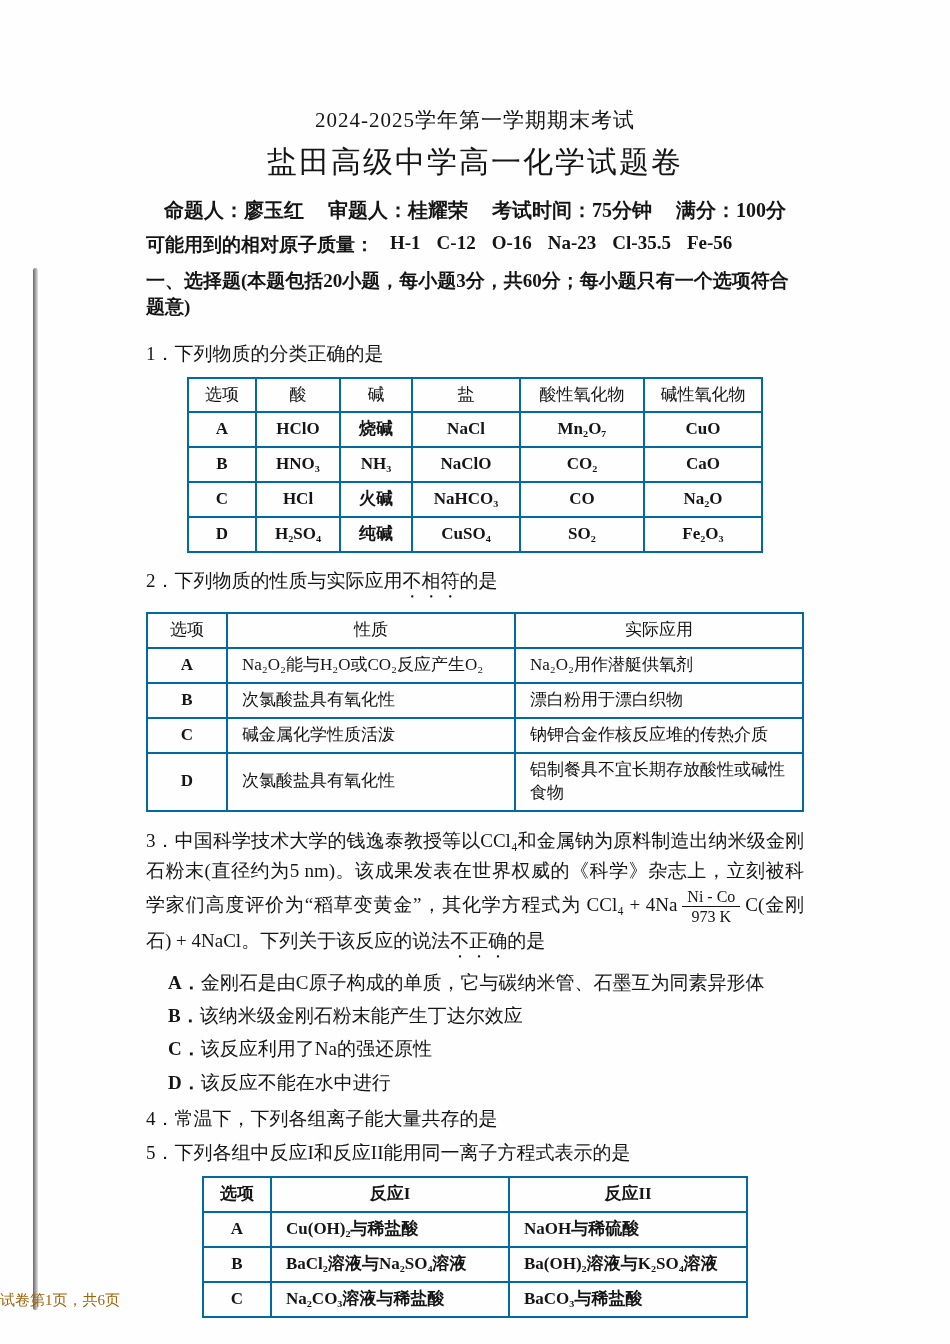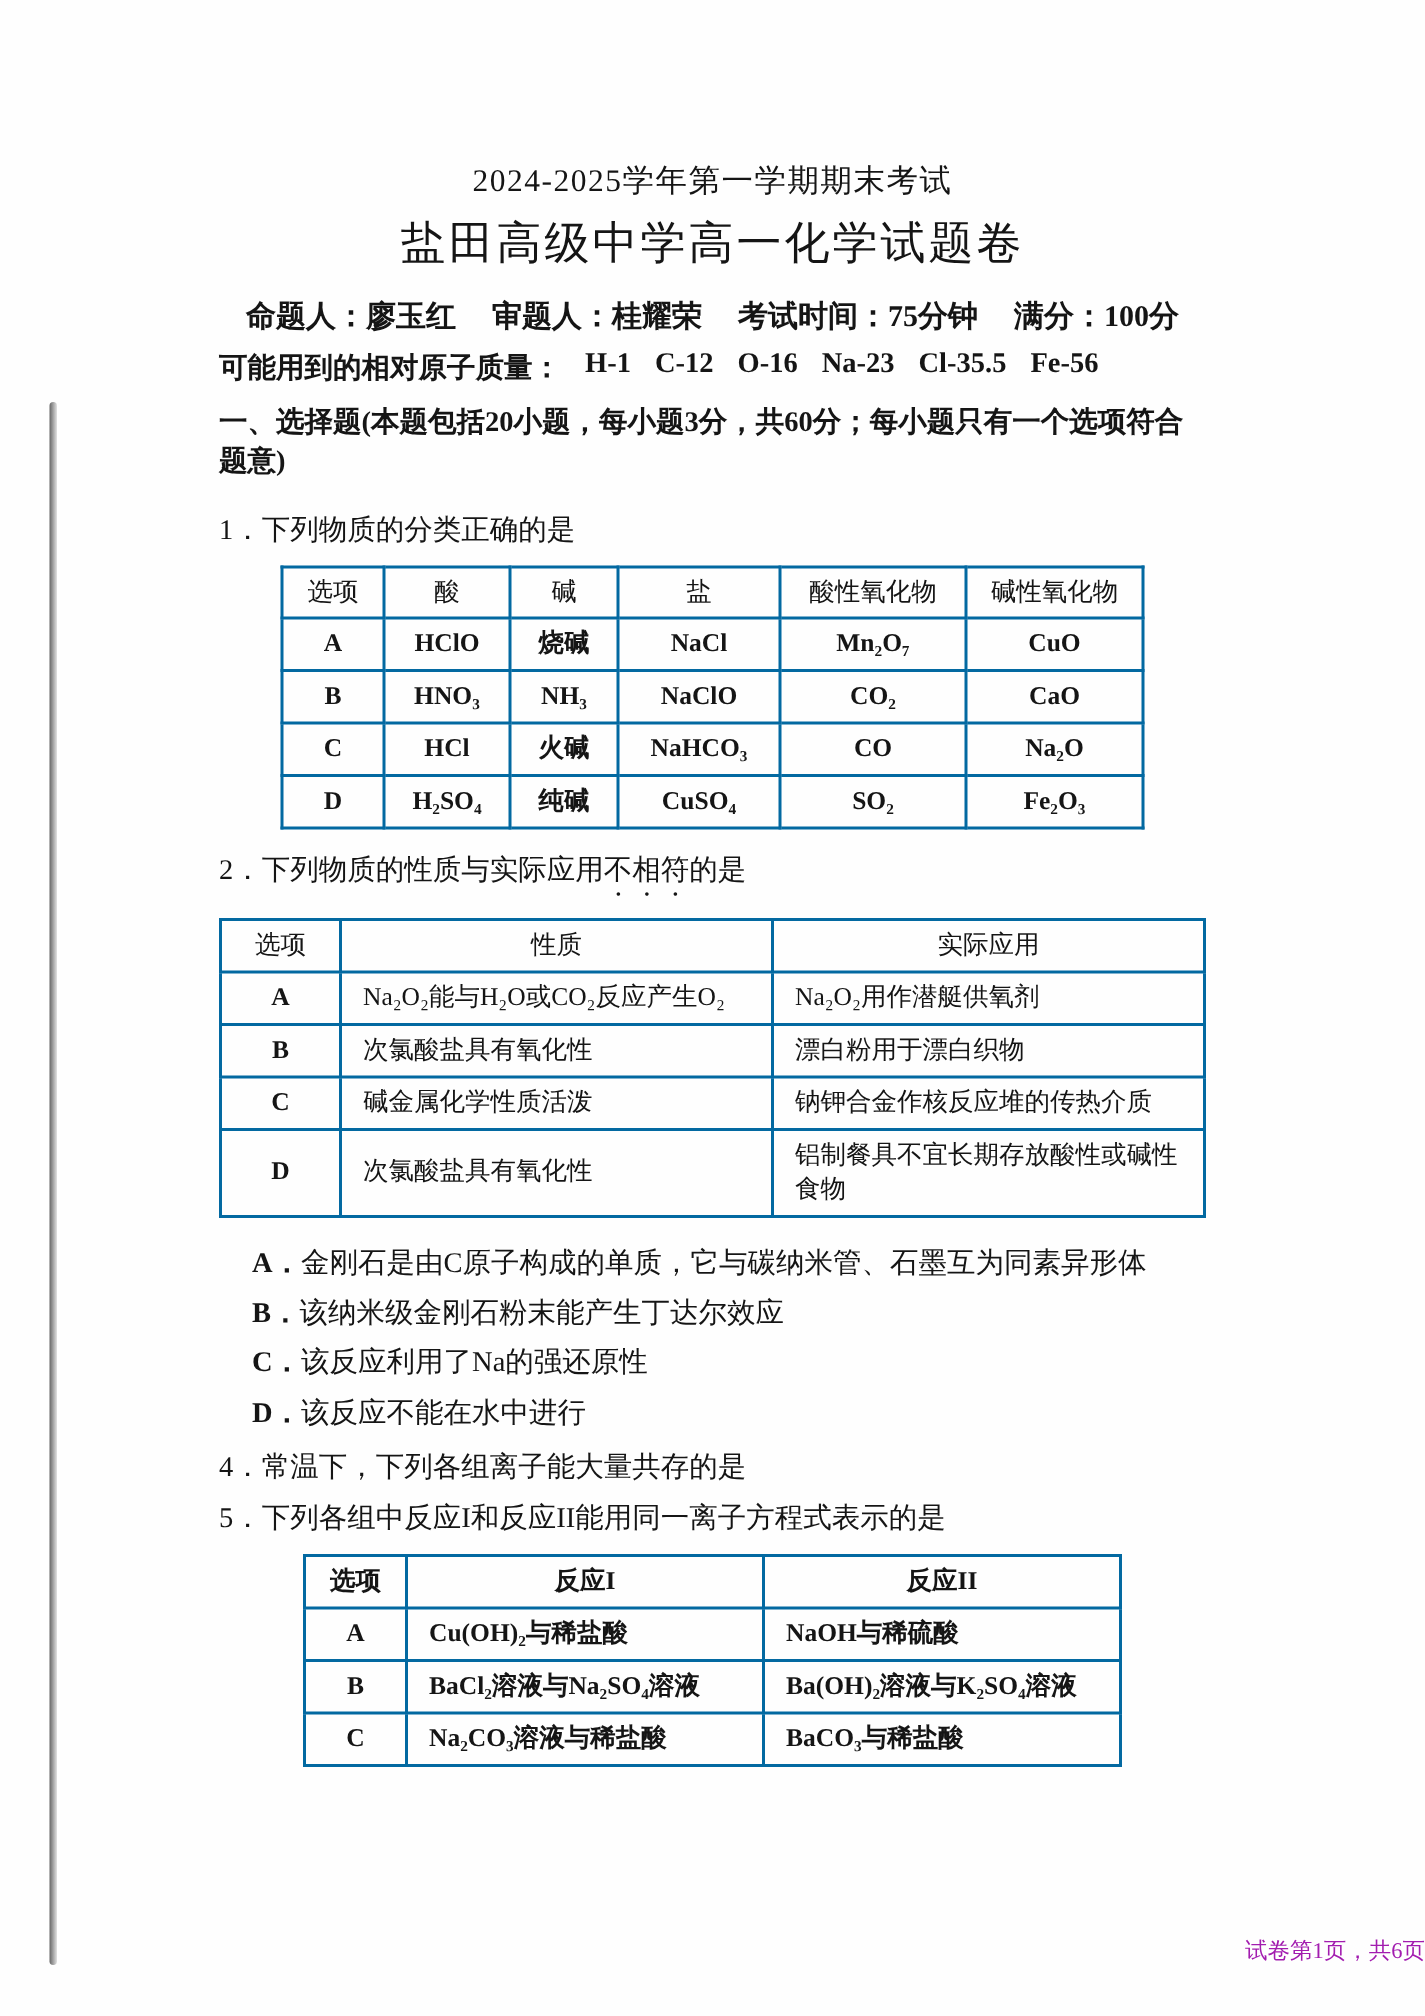--- a/index.html
+++ b/index.html
@@ -59,21 +59,21 @@
           font-size:16px; line-height:1.2; margin:0 5px; }
   .frac .top { border-bottom:1.3px solid #151515; padding:0 5px; }
   .frac .bottom { padding:0 5px; }
 
   .options { margin:4px 0 6px 22px; font-size:19px; }
   .option  { line-height:1.75; }
   .option::first-letter { font-weight:bold; }
 
   .options-grid { display:grid; grid-template-columns:52% 48%; margin:2px 0 6px 22px; font-size:19px; row-gap:4px; }
 
-  .footer { position:absolute; bottom:34px; left:0; width:100%; text-align:right; font-size:15px; color:#a21caf; }
+  .footer { position:absolute; bottom:34px; left:0; width:100%; text-align:left; font-size:15px; color:#a16207; }
 </style>
 </head>
 <body>
 
 <div class="page">
   <div class="spine"></div>
 
   <div class="content">
 
     <div class="session">2024-2025学年第一学期期末考试</div>
@@ -174,20 +174,26 @@
           <td class="left">钠钾合金作核反应堆的传热介质</td>
         </tr>
         <tr>
           <td class="opt">D</td>
           <td class="left">次氯酸盐具有氧化性</td>
           <td class="left">铝制餐具不宜长期存放酸性或碱性食物</td>
         </tr>
       </tbody>
     </table>
 
+    <div class="para">
+      <span>3．中国科学技术大学的钱逸泰教授等以CCl₄和金属钠为原料制造出纳米级金刚石粉末(直径约为5 nm)。该成果发表在世界权威的《科学》杂志上，立刻被科学家们高度评价为“稻草变黄金”，其化学方程式为 CCl₄ + 4Na</span><span class="frac">
+          <span class="top">Ni - Co</span>
+          <span class="bottom">973 K</span>
+        </span><span>C(金刚石) + 4NaCl。下列关于该反应的说法</span><span class="emph">不正确</span><span>的是</span>
+    </div>
     <div class="options">
       <div class="option">A．金刚石是由C原子构成的单质，它与碳纳米管、石墨互为同素异形体</div>
       <div class="option">B．该纳米级金刚石粉末能产生丁达尔效应</div>
       <div class="option">C．该反应利用了Na的强还原性</div>
       <div class="option">D．该反应不能在水中进行</div>
     </div>
 
     <div class="stem">4．常温下，下列各组离子能大量共存的是</div>
 
     <div class="stem">5．下列各组中反应I和反应II能用同一离子方程式表示的是</div>

